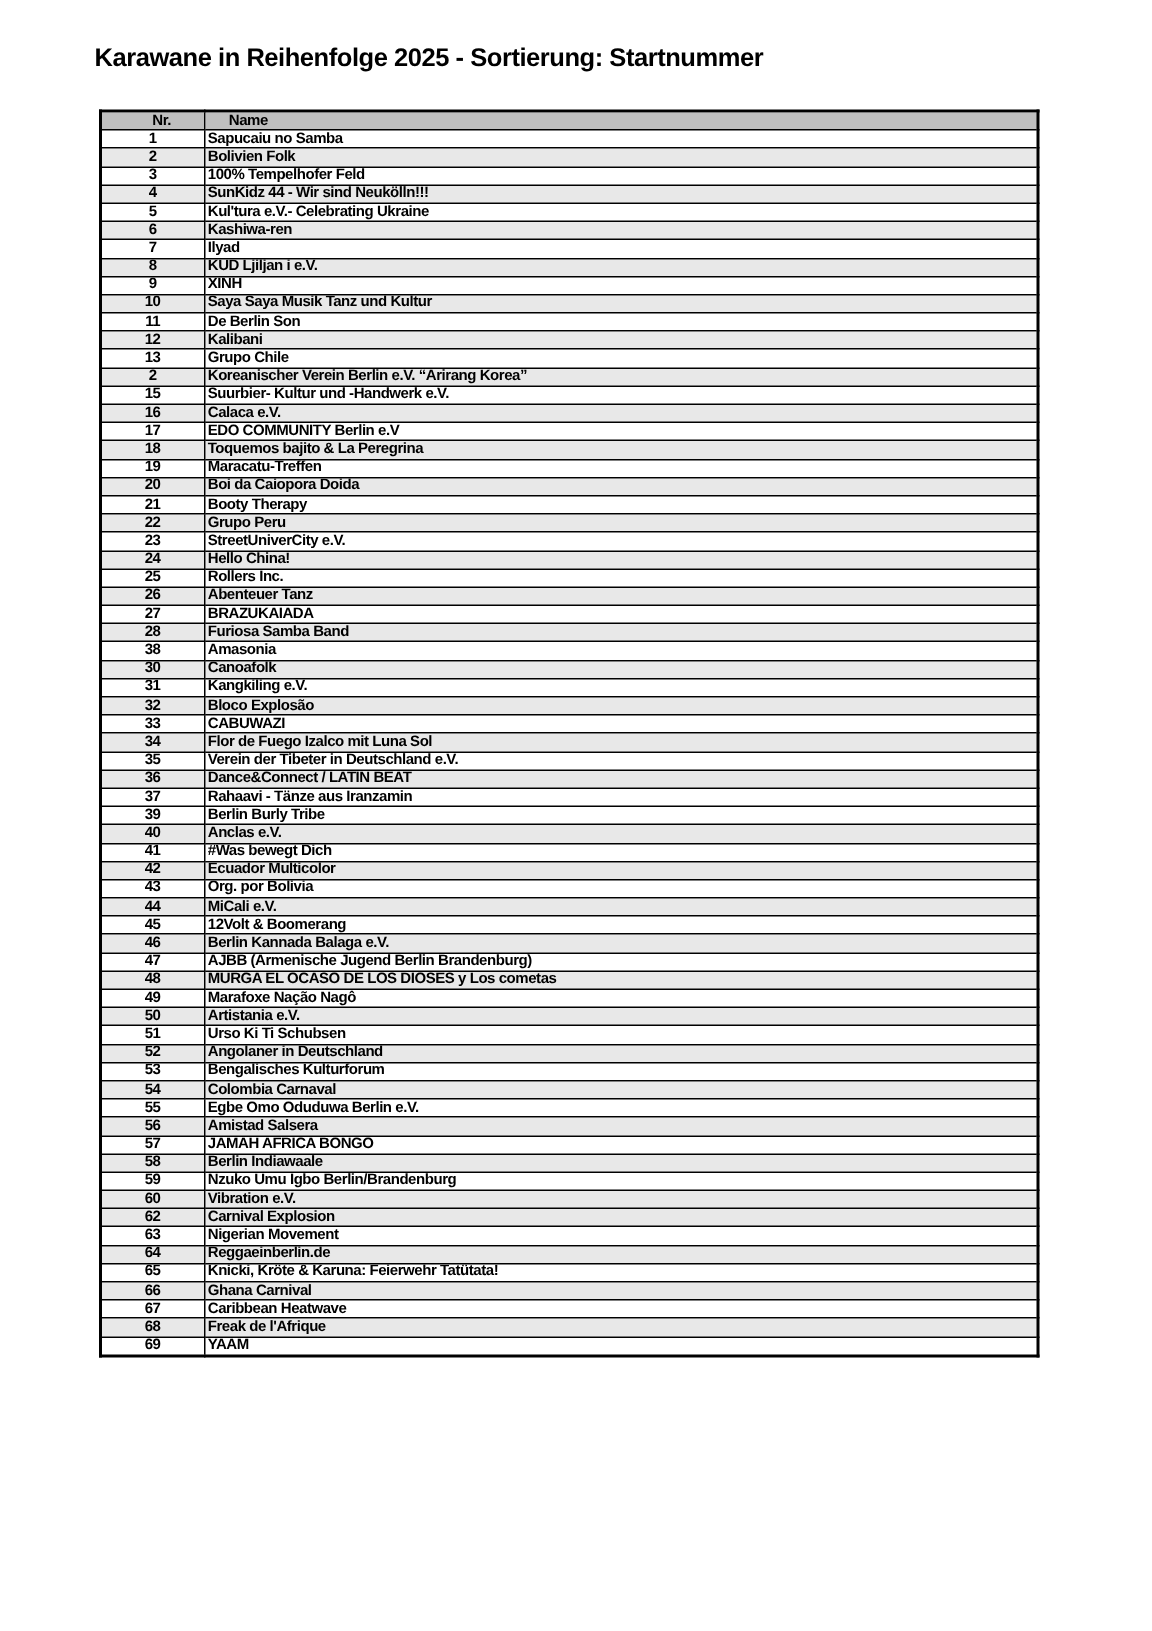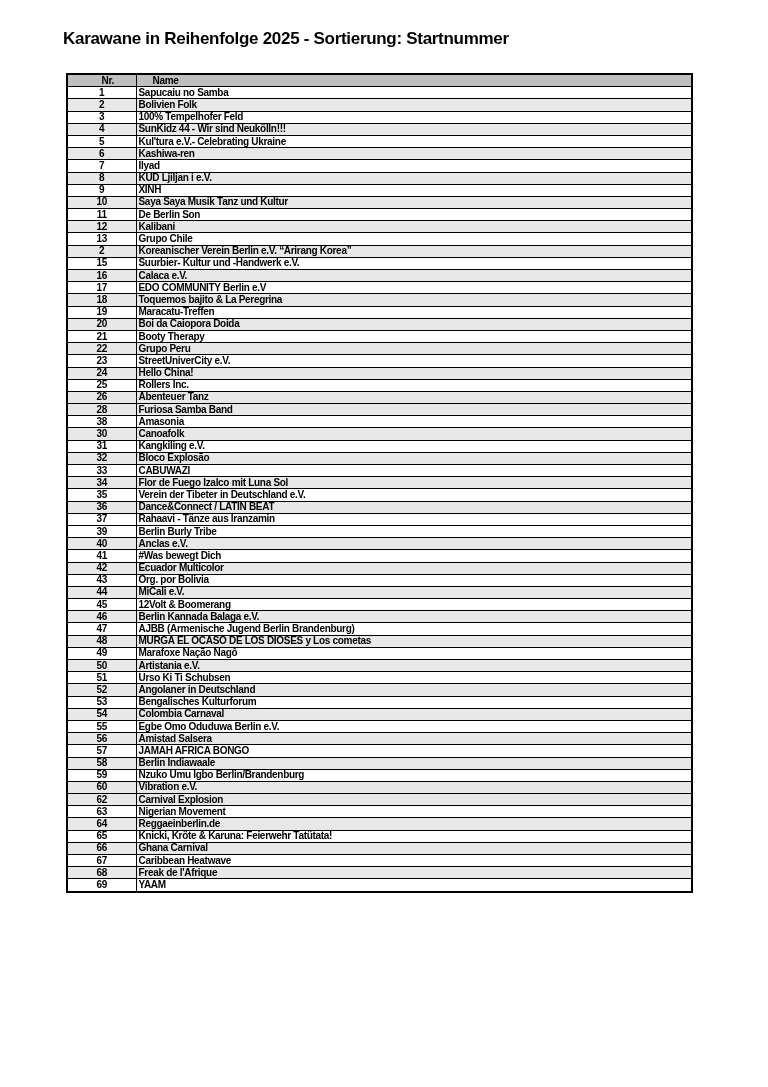--- a/index.html
+++ b/index.html
@@ -178,20 +178,24 @@
           <td class="cell-name">Hello China!</td>
         </tr>
         <tr>
           <td class="cell-nr">25</td>
           <td class="cell-name">Rollers Inc.</td>
         </tr>
         <tr class="alt">
           <td class="cell-nr">26</td>
           <td class="cell-name">Abenteuer Tanz</td>
         </tr>
+        <tr>
+          <td class="cell-nr">27</td>
+          <td class="cell-name">BRAZUKAIADA</td>
+        </tr>
         <tr class="alt">
           <td class="cell-nr">28</td>
           <td class="cell-name">Furiosa Samba Band</td>
         </tr>
         <tr>
           <td class="cell-nr">38</td>
           <td class="cell-name">Amasonia</td>
         </tr>
         <tr class="alt">
           <td class="cell-nr">30</td>

